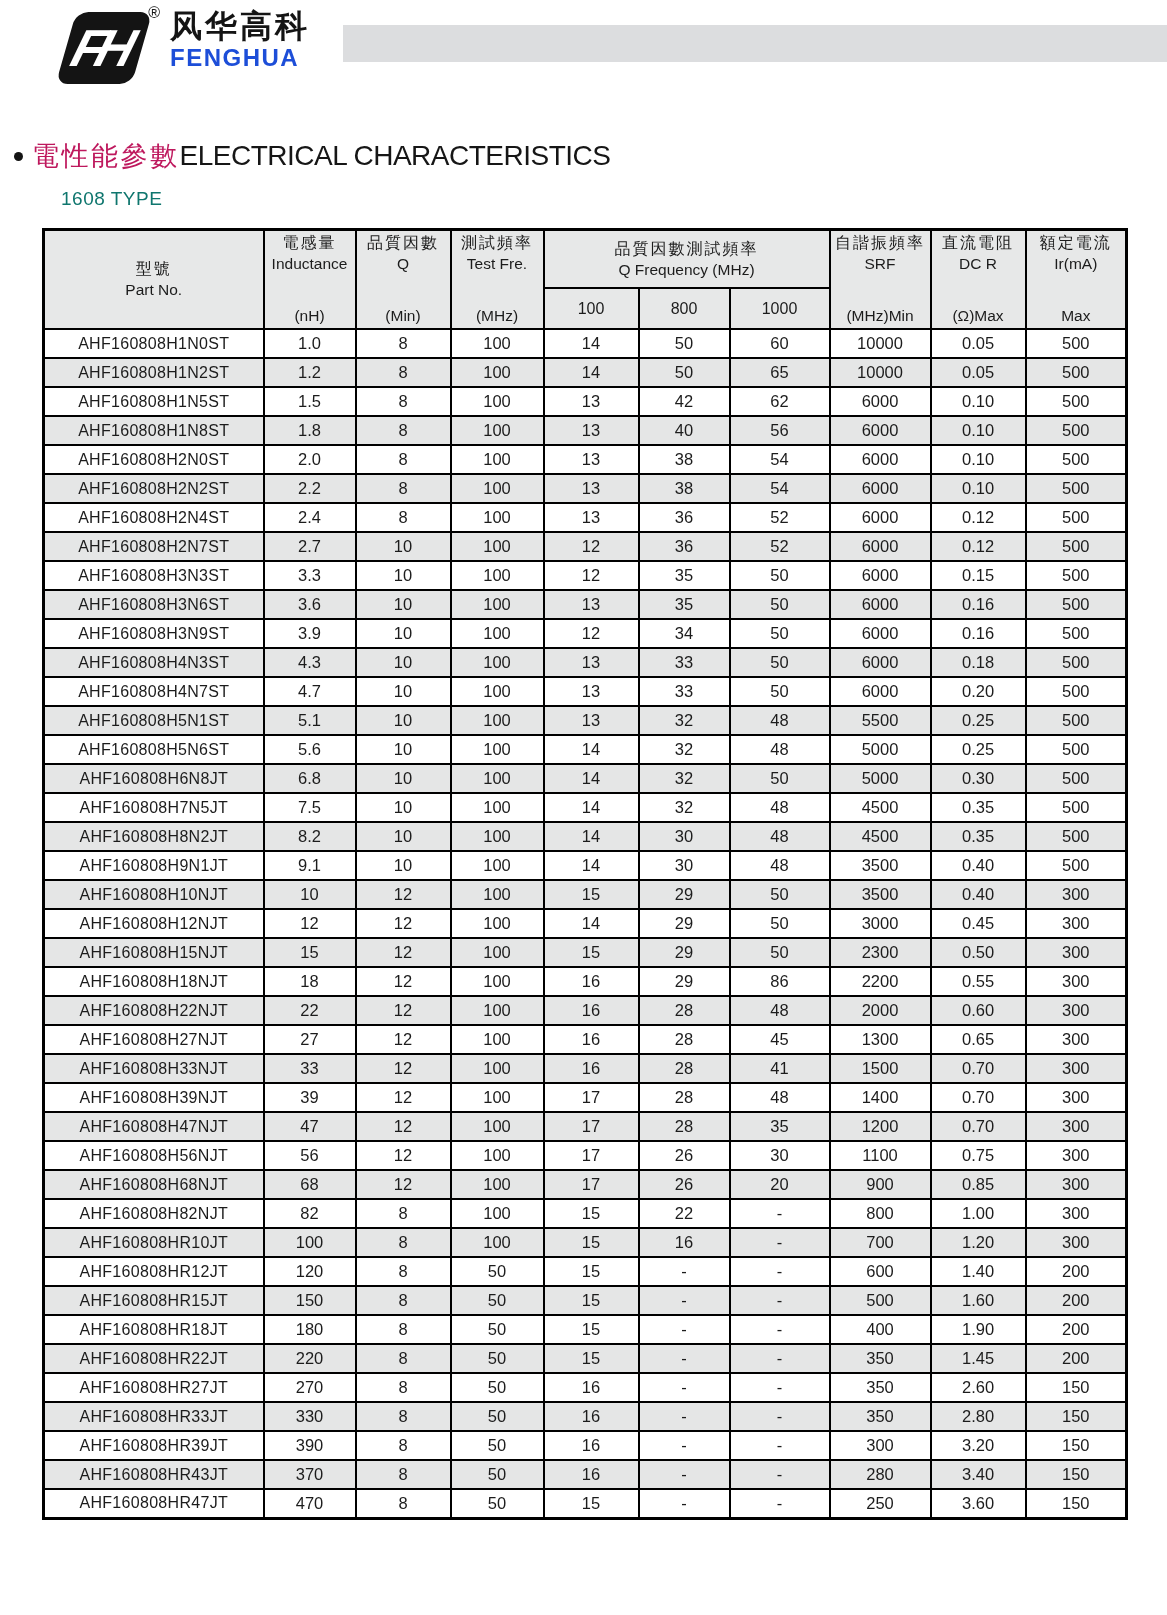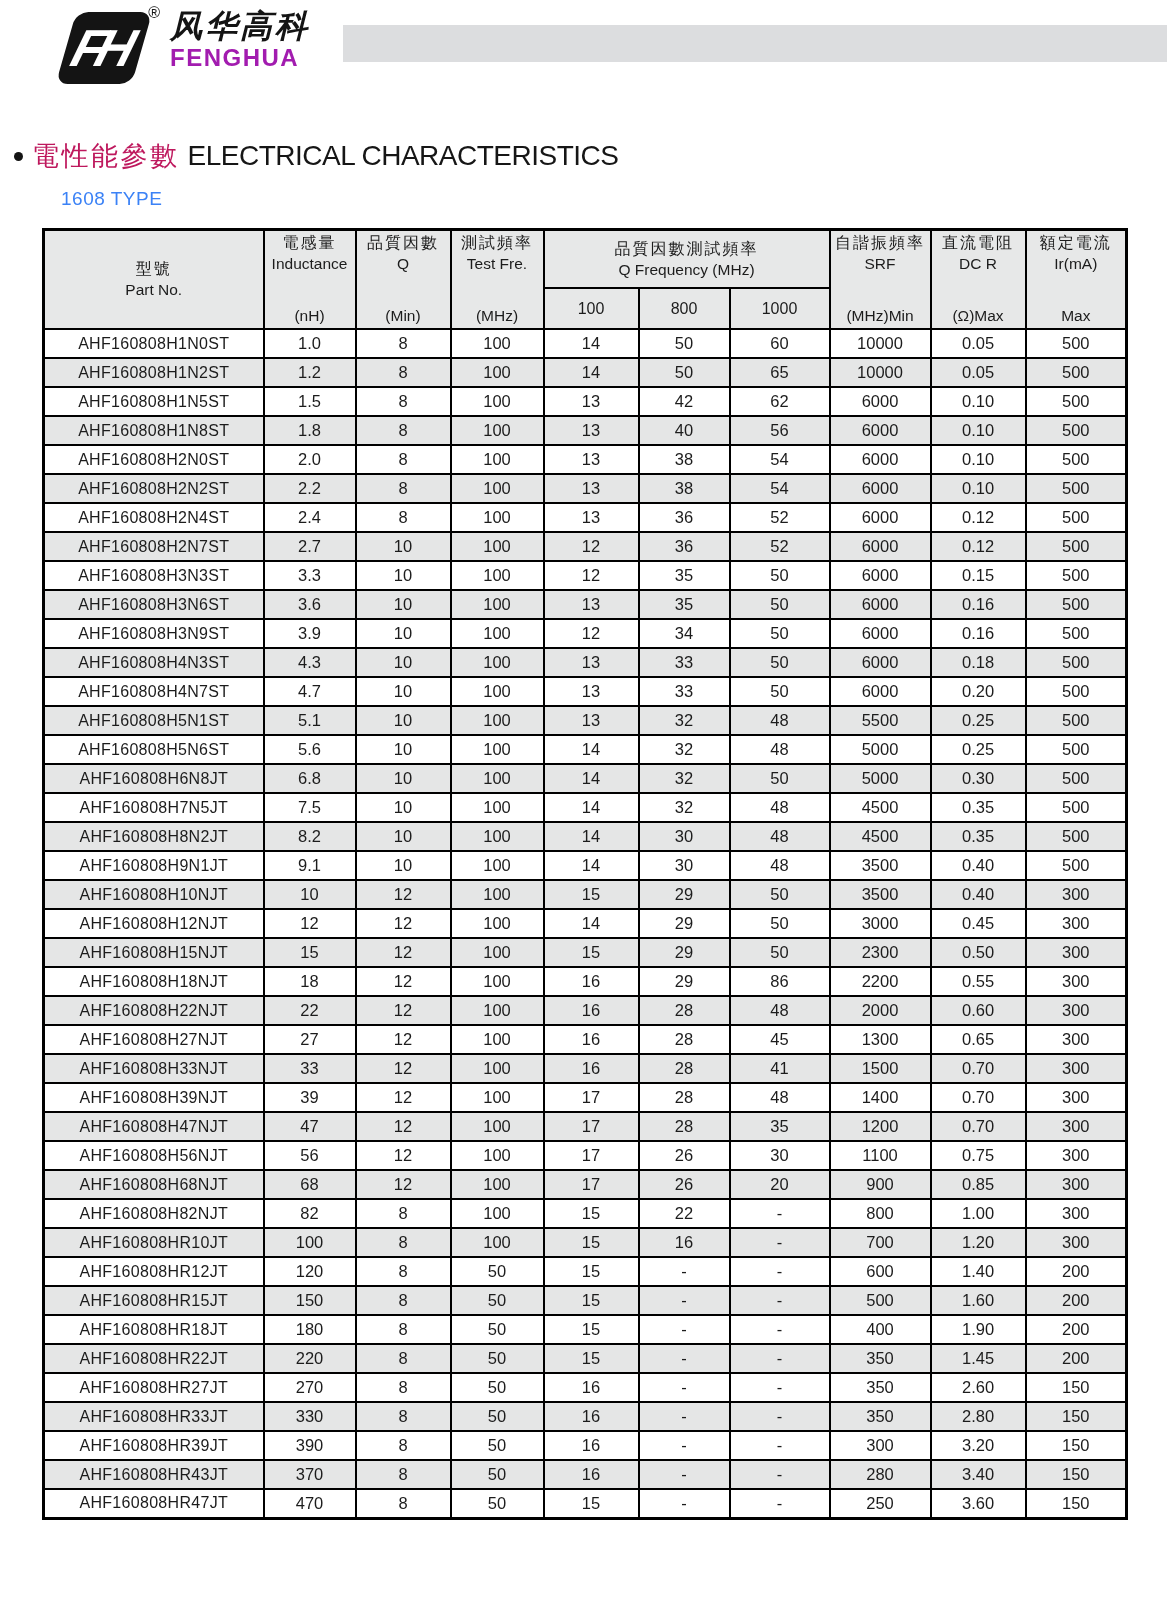--- a/index.html
+++ b/index.html
@@ -27,31 +27,31 @@
   .logo-mark span {
     color:#ffffff; font-weight:bold; font-style:italic;
     font-size:52px; letter-spacing:-8px;
     transform:translateX(-4px);
   }
   .logo-reg {
     position:absolute; right:-2px; top:-4px;
     font-size:16px; color:#141414;
   }
   .logo-text { margin-left:12px; padding-top:2px; }
-  .logo-cn { font-size:32px; font-weight:bold; letter-spacing:3px; color:#141414; line-height:1.05;font-style:italic; }
-  .logo-en { font-size:24px; font-weight:bold; letter-spacing:1.5px; color:#a21caf; line-height:1.05; margin-top:1px; }
+  .logo-cn { font-size:32px; font-weight:bold; letter-spacing:3px; color:#141414; line-height:1.05; }
+  .logo-en { font-size:24px; font-weight:bold; letter-spacing:1.5px; color:#1d4ed8; line-height:1.05; margin-top:1px; }
 
   .top-gray-bar { position:absolute; top:25px; left:343px; width:824px; height:37px; background:#dcdddf; }
 
   
   .title-row { position:absolute; top:138px; left:14px; display:flex; align-items:center; }
   .bullet { width:9px; height:9px; background:#141414; border-radius:50%; margin-right:9px; flex:none; }
   .title-cn { font-size:27px; letter-spacing:2.5px; color:#be185d; }
-  .title-en { font-size:28px; letter-spacing:-0.5px; margin-left:8px; color:#161616; }
-  .subtitle { position:absolute; top:188px; left:61px; font-size:19px; letter-spacing:0.5px; color:#3b82f6; }
+  .title-en { font-size:28px; letter-spacing:-0.5px; color:#161616; }
+  .subtitle { position:absolute; top:188px; left:61px; font-size:19px; letter-spacing:0.5px; color:#0f766e; }
 
   
   table.spec {
     position:absolute; top:228px; left:42px;
     width:1083px;
     border-collapse:collapse;
     table-layout:fixed;
     border:3px solid #000;
   }
   .spec th, .spec td {

